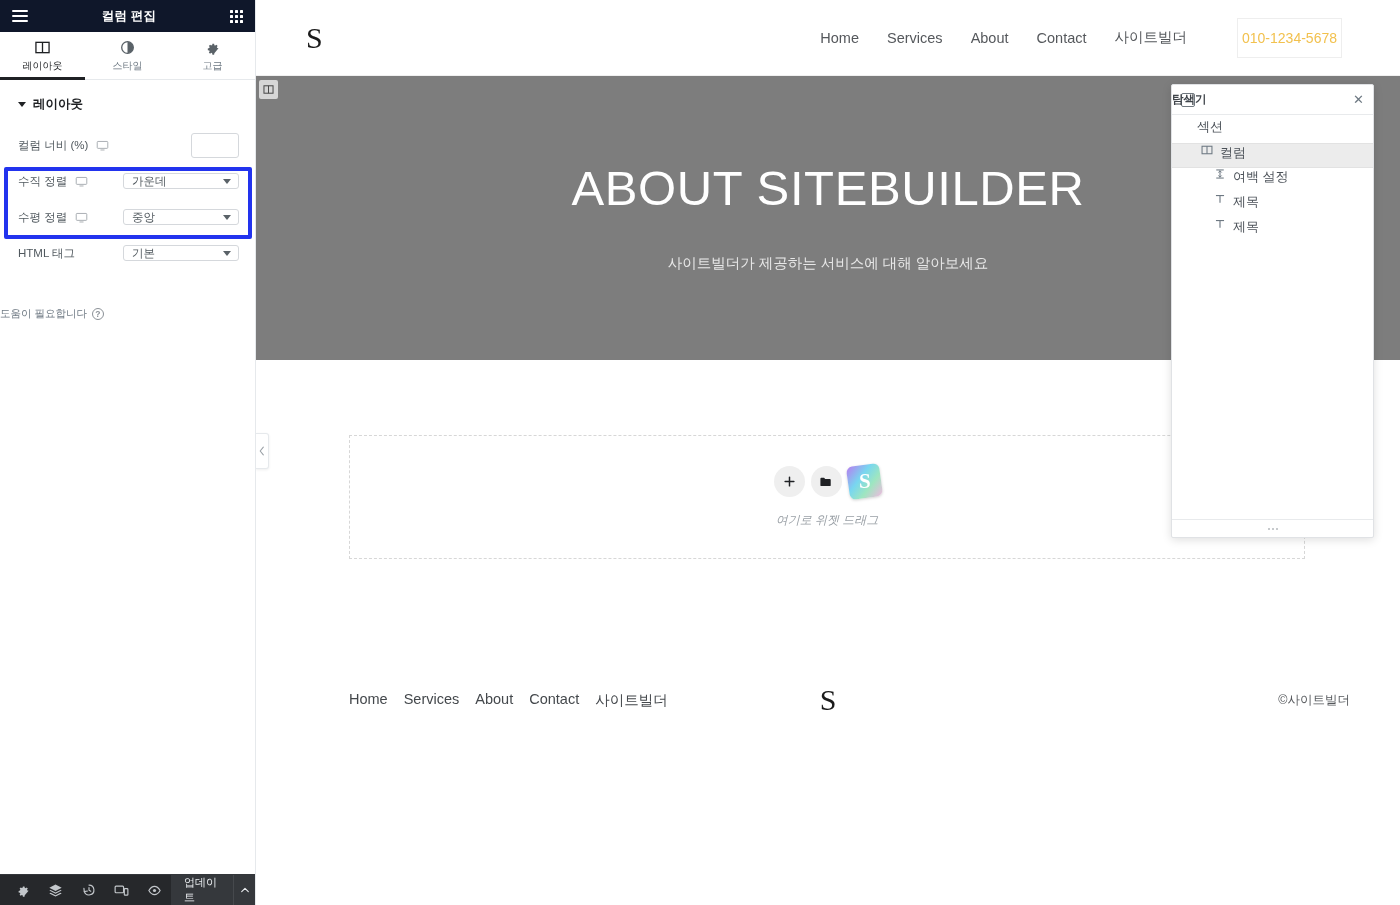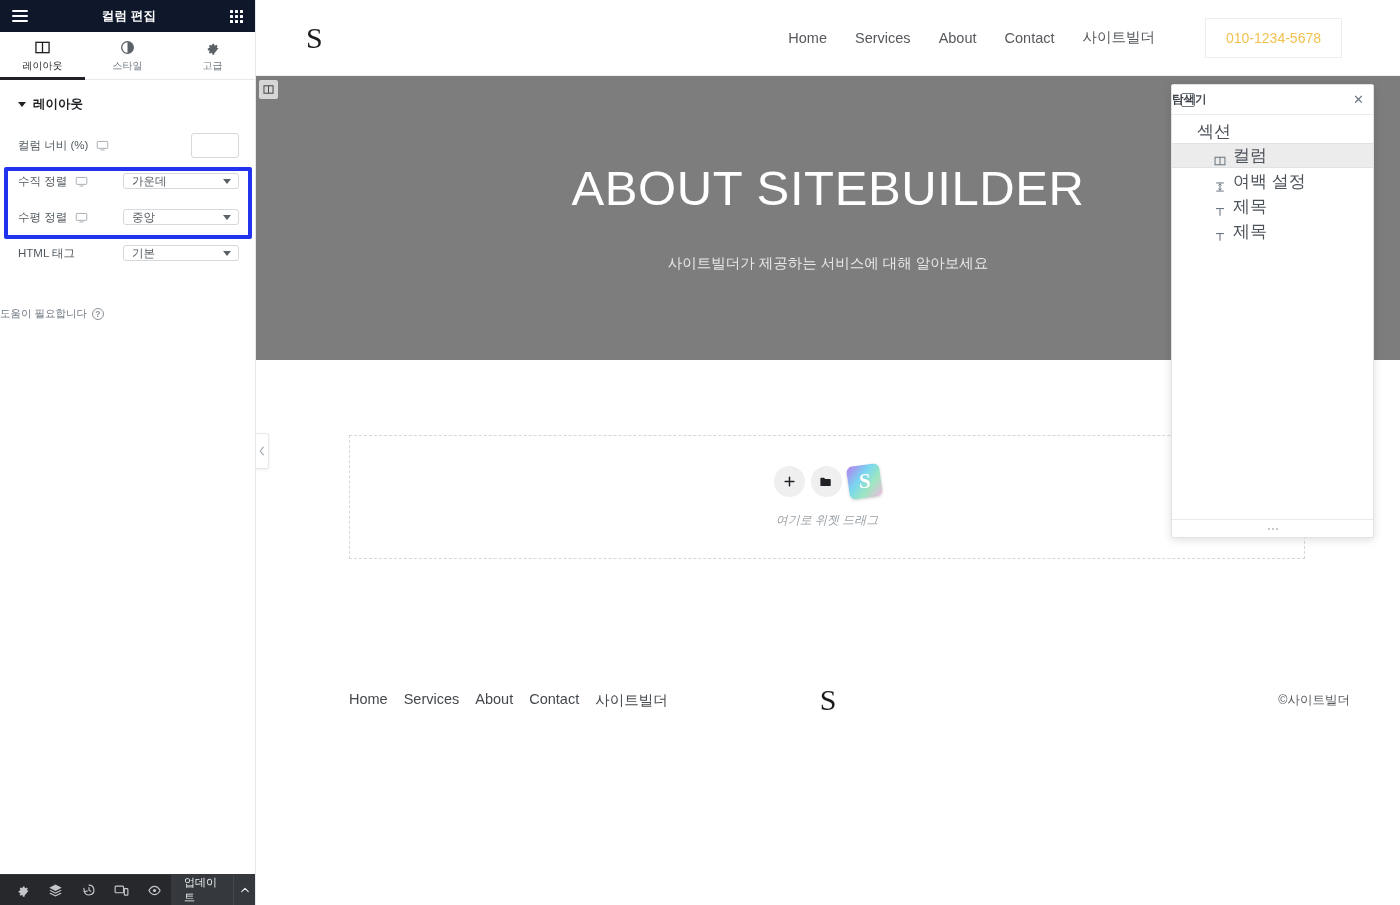--- a/index.html
+++ b/index.html
@@ -113,21 +113,21 @@
     background: #ffffff; overflow: hidden;
   }
   .site-header {
     height: 76px; background: #fff; display: flex; align-items: center;
     padding: 0 58px 0 50px; border-bottom: 1px solid #f0f0f0;
   }
   .logo { font-family: "Liberation Serif", "DejaVu Serif", serif; font-size: 30px; color: #1b1b1b; font-weight: 400; }
   .site-nav { margin-left: auto; display: flex; align-items: center; gap: 28px; }
   .nav-link { font-size: 14.5px; color: #55585c; cursor: pointer; white-space: nowrap; }
   .phone-btn {
-    margin-left: 22px; border: 1px solid #eeeeee; padding: 11px 20px;
+    margin-left: 22px; border: 1px solid #eeeeee; padding: 11px 4px;
     font-size: 14px; color: #f2c14e; cursor: pointer; white-space: nowrap;
   }
 
   .hero {
     position: relative; height: 284px; background: #7d7d7d;
     display: flex; flex-direction: column; align-items: center; justify-content: center;
   }
   .col-handle {
     position: absolute; left: 3px; top: 4px; width: 19px; height: 19px;
     background: #d6d6d6; display: flex; align-items: center; justify-content: center;
@@ -193,23 +193,23 @@
   .nav-dock {
     width: 14px; height: 14px; border: 1px solid #70787f; border-radius: 2px;
     display: flex; align-items: center; justify-content: center; cursor: pointer;
   }
   .nav-head-title {
     position: absolute; left: 0; right: 0; text-align: left;
     font-size: 11.5px; color: #3f444a; font-weight: 700; pointer-events: none;
   }
   .nav-close { margin-left: auto; color: #6d7882; font-size: 13px; cursor: pointer; line-height: 1; z-index: 2; }
   .nav-tree { flex: 1 1 auto; overflow-y: auto; padding-top: 3px; }
-  .tree-item { display: flex; align-items: flex-end; height: 25px; font-size: 17px; color: #4b5158; cursor: pointer; }
+  .tree-item { display: flex; align-items: flex-start; height: 25px; font-size: 13px; color: #4b5158; cursor: pointer; }
   .tree-item.level0 { padding-left: 10px; }
-  .tree-item.level1 { padding-left: 27px; background: #ececec; border-top: 1px solid #e2e2e2; border-bottom: 1px solid #e2e2e2; }
+  .tree-item.level1 { padding-left: 14px; background: #ececec; border-top: 1px solid #e2e2e2; border-bottom: 1px solid #e2e2e2; }
   .tree-item.level2 { padding-left: 42px; }
   .tw-caret { width: 0; height: 0; border-left: 4px solid transparent; border-right: 4px solid transparent; border-top: 5px solid #5b6view; border-top-color: #5b6167; margin-right: 7px; }
   .tw-ico { margin-right: 7px; display: inline-flex; color: #6d7882; }
   .nav-foot {
     flex: 0 0 18px; height: 18px; border-top: 1px solid #e8eaec;
     display: flex; align-items: center; justify-content: center; cursor: ns-resize;
   }
   .grip { display: flex; gap: 2px; }
   .grip i { width: 2px; height: 2px; background: #b4b9bd; border-radius: 50%; }
 </style>

